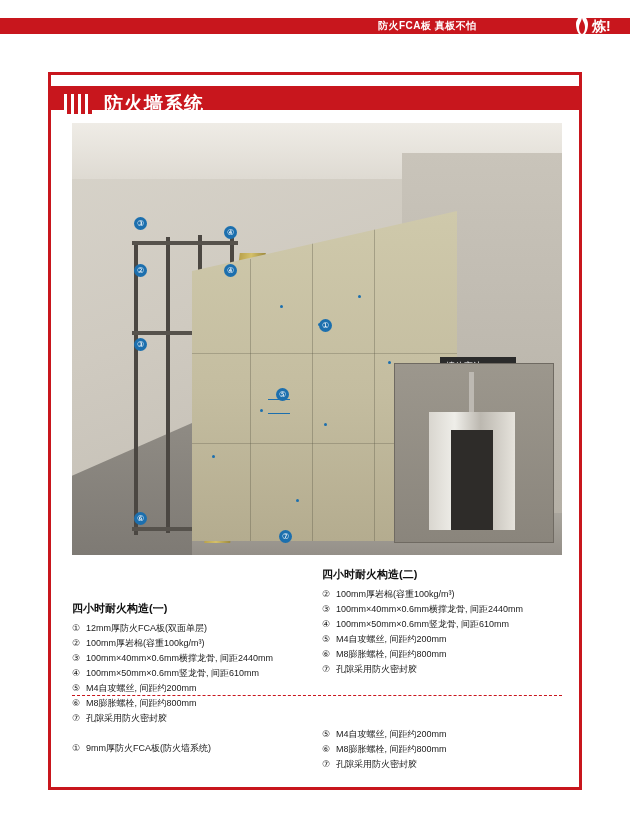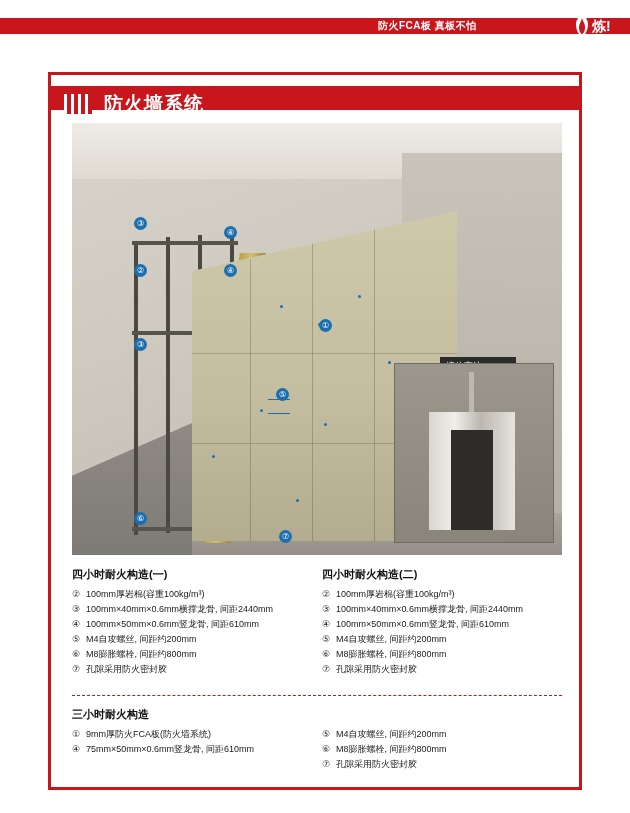--- a/index.html
+++ b/index.html
@@ -231,21 +231,21 @@
   .specs {
     position: absolute;
     left: 21px; top: 492px;
     width: 490px;
   }
   .spec-col {
     position: absolute;
     top: 0;
     width: 240px;
   }
-  .spec-col.left { left: 0; }
+  .spec-col.left { left: 0; margin-top: 34px; }
   .spec-col.right { left: 250px; }
   .spec-heading {
     font-size: 11px;
     font-weight: bold;
     color: #111111;
     margin-bottom: 5px;
     line-height: 15px;
   }
   .spec-item {
     font-size: 9px;
@@ -352,20 +352,21 @@
     <div class="detail-box">
       <div class="detail-rod"></div>
       <div class="detail-metal"></div>
       <div class="detail-core"></div>
     </div>
   </div>
 
   <div class="specs">
     <div class="spec-col left">
       <div class="spec-heading">四小时耐火构造(一)</div>
+      <div class="spec-item"><span class="num">①</span><span>12mm厚防火FCA板(双面单层)</span></div>
       <div class="spec-item"><span class="num">②</span><span>100mm厚岩棉(容重100kg/m³)</span></div>
       <div class="spec-item"><span class="num">③</span><span>100mm×40mm×0.6mm横撑龙骨, 间距2440mm</span></div>
       <div class="spec-item"><span class="num">④</span><span>100mm×50mm×0.6mm竖龙骨, 间距610mm</span></div>
       <div class="spec-item"><span class="num">⑤</span><span>M4自攻螺丝, 间距约200mm</span></div>
       <div class="spec-item"><span class="num">⑥</span><span>M8膨胀螺栓, 间距约800mm</span></div>
       <div class="spec-item"><span class="num">⑦</span><span>孔隙采用防火密封胶</span></div>
     </div>
 
     <div class="spec-col right">
       <div class="spec-heading">四小时耐火构造(二)</div>
@@ -375,23 +376,21 @@
       <div class="spec-item"><span class="num">⑤</span><span>M4自攻螺丝, 间距约200mm</span></div>
       <div class="spec-item"><span class="num">⑥</span><span>M8膨胀螺栓, 间距约800mm</span></div>
       <div class="spec-item"><span class="num">⑦</span><span>孔隙采用防火密封胶</span></div>
     </div>
   </div>
 
   <div class="divider"></div>
 
   <div class="specs2">
     <div class="spec-col left">
-      <div class="spec-heading">三小时耐火构造</div>
       <div class="spec-item"><span class="num">①</span><span>9mm厚防火FCA板(防火墙系统)</span></div>
-      <div class="spec-item"><span class="num">④</span><span>75mm×50mm×0.6mm竖龙骨, 间距610mm</span></div>
     </div>
 
     <div class="spec-col right">
       <div class="spec-item"><span class="num">⑤</span><span>M4自攻螺丝, 间距约200mm</span></div>
       <div class="spec-item"><span class="num">⑥</span><span>M8膨胀螺栓, 间距约800mm</span></div>
       <div class="spec-item"><span class="num">⑦</span><span>孔隙采用防火密封胶</span></div>
     </div>
   </div>
 
 </div>

